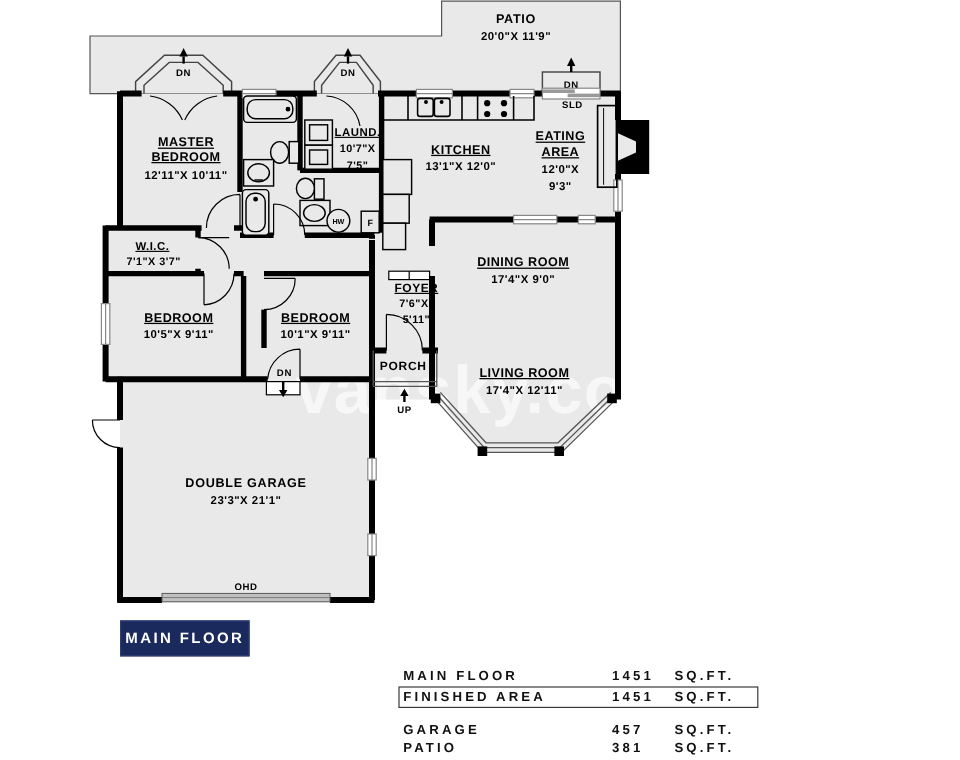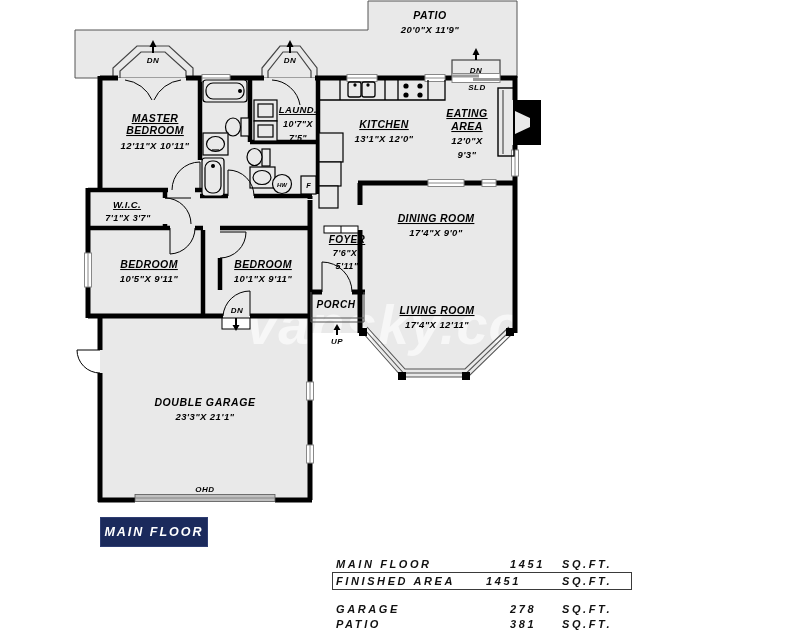--- a/index.html
+++ b/index.html
@@ -1,34 +1,34 @@
 <!DOCTYPE html>
 <html><head>
 <meta charset="utf-8">
 <style>
   html,body{margin:0;padding:0;background:#fff;}
   .stage{position:relative;width:800px;height:633px;background:#ffffff;overflow:hidden;
-         font-family:"Liberation Sans", sans-serif;font-style:italic;}
+         font-family:"Liberation Sans", sans-serif;}
   svg{position:absolute;left:0;top:0;}
   svg text{font-family:"Liberation Sans", sans-serif;font-weight:bold;fill:#000;}
   .room-name{font-size:10.5px;letter-spacing:.4px;text-decoration:underline;}
   .room-name-plain{font-size:10.5px;letter-spacing:.6px;}
   .room-dims{font-size:9.5px;letter-spacing:.4px;}
   .small-note{font-size:8px;letter-spacing:.5px;}
   .tiny-note{font-size:6px;}
   .watermark{font-size:56px;letter-spacing:1px;fill:rgba(255,255,255,0.62);font-weight:bold;}
   .badge{position:absolute;left:100px;top:517px;width:106px;height:28px;
          background:#1b2a5c;border:1px solid #2e3d72;display:flex;align-items:center;justify-content:center;}
   .badge span{color:#fff;font-size:12.5px;font-weight:bold;letter-spacing:2px;}
   .area-table{position:absolute;left:336px;top:556px;width:292px;font-size:11px;font-weight:bold;color:#111;}
   .area-row{display:flex;align-items:center;height:15px;letter-spacing:2.6px;}
   .area-row .lbl{flex:1;text-align:left;}
   .area-row .val{width:52px;}
   .area-row .unit{width:66px;text-align:left;}
-  .area-row.boxed{border:1.5px solid #3a3a3a;height:16px;padding:0 3px;margin:1px 0 0 -4px;width:292px;gap:24px;}
+  .area-row.boxed{border:1.5px solid #3a3a3a;height:16px;padding:0 3px;margin:1px 0 0 -4px;width:292px;}
   .area-gap{height:11px;}
 </style>
 </head>
 <body>
 
 <div class="stage">
 
 <svg width="800" height="633" viewBox="0 0 800 633">
 
   <g>
@@ -305,21 +305,21 @@
     <span class="unit">SQ.FT.</span>
   </div>
   <div class="area-row boxed">
     <span class="lbl">FINISHED AREA</span>
     <span class="val">1451</span>
     <span class="unit">SQ.FT.</span>
   </div>
   <div class="area-gap"></div>
   <div class="area-row">
     <span class="lbl">GARAGE</span>
-    <span class="val">278</span>
+    <span class="val">457</span>
     <span class="unit">SQ.FT.</span>
   </div>
   <div class="area-row">
     <span class="lbl">PATIO</span>
     <span class="val">381</span>
     <span class="unit">SQ.FT.</span>
   </div>
 </div>
 
 </div>

